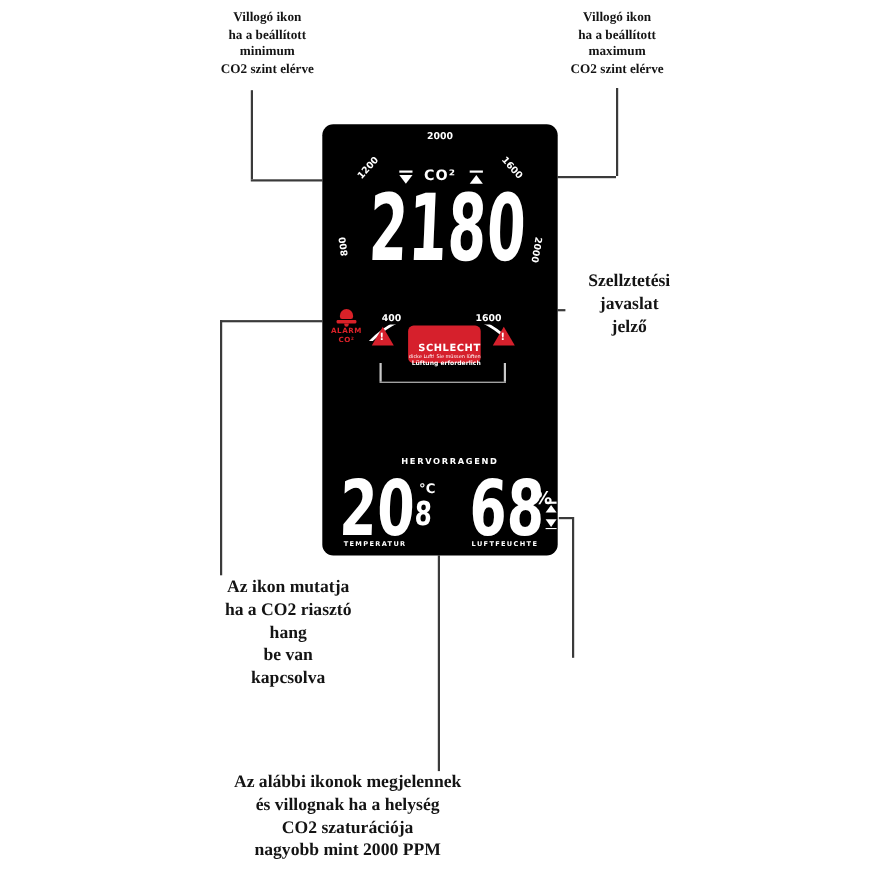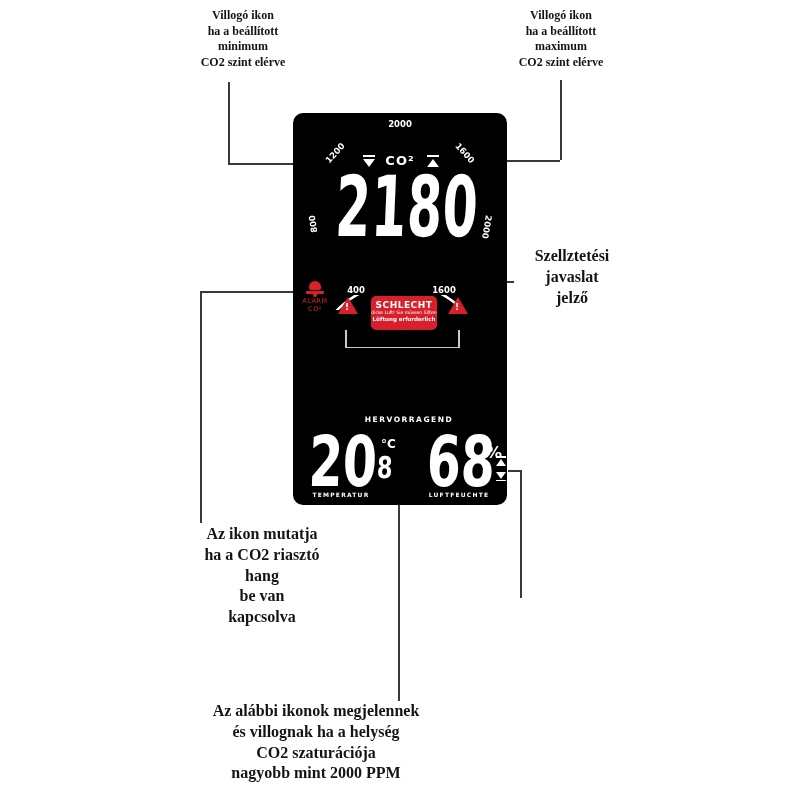--- a/index.html
+++ b/index.html
@@ -48,24 +48,24 @@
   .reading{position:absolute;left:0;top:52px;width:214px;text-align:center;color:#fff;
            font-weight:bold;font-size:84px;line-height:1;letter-spacing:1px;
            transform:scaleX(.6) skewX(-4deg);transform-origin:50% 50%;}
   .ppm{position:absolute;left:0;top:148px;width:214px;text-align:center;color:#fff;
        font-weight:bold;font-size:11px;letter-spacing:2px;}
 
   .alarm{position:absolute;left:4px;top:168px;width:36px;text-align:center;color:#da2128;}
   .bell-dome{width:12px;height:9px;background:#da2128;border-radius:6px 6px 2px 2px;margin:0 auto;}
   .bell-base{width:18px;height:2.5px;background:#da2128;border-radius:1px;margin:1px auto 0;}
   .bell-clap{width:4px;height:3px;background:#da2128;border-radius:0 0 2px 2px;margin:0 auto;}
-  .alarm-t{font-size:6.5px;font-weight:normal;line-height:8px;letter-spacing:.5px;}
+  .alarm-t{font-size:6.5px;font-weight:bold;line-height:8px;letter-spacing:.5px;}
 
   .badge{position:absolute;left:78px;top:183px;width:66px;height:34px;background:#d6202c;
-         border-radius:5px;color:#fff;text-align:center;padding-top:4px;}
+         border-radius:5px;color:#fff;text-align:right;padding-top:16px;}
   .badge .t1{font-size:9px;font-weight:bold;letter-spacing:.5px;line-height:10px;}
   .badge .t2{font-size:4.5px;line-height:6px;}
   .badge .t3{font-size:5.5px;font-weight:bold;line-height:7px;}
 
   .warn{position:absolute;width:0;height:0;border-left:10px solid transparent;
         border-right:10px solid transparent;border-bottom:17px solid #d6202c;top:184px;}
   .warn-l{left:45px;} .warn-r{left:155px;}
   .warn span{position:absolute;left:-3px;top:5px;color:#fff;font-size:9px;font-weight:bold;}
 
   .good{position:absolute;left:0;top:302px;width:232px;text-align:center;color:#fff;

